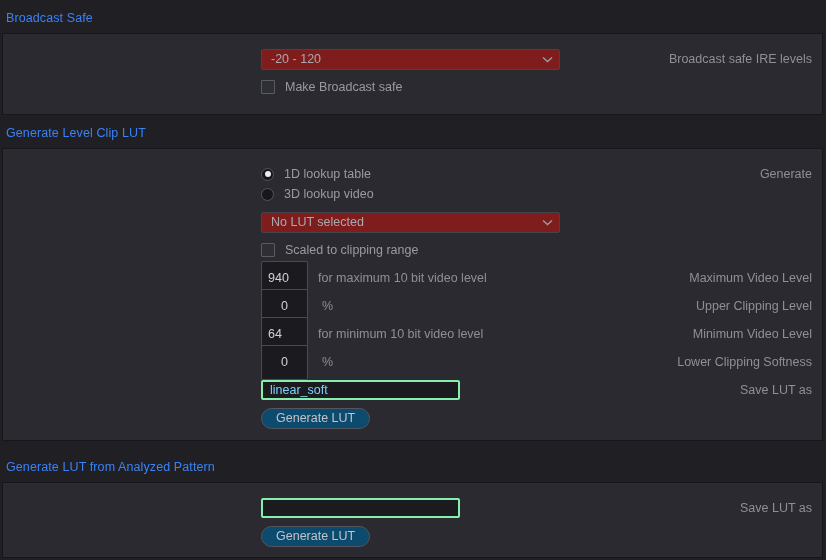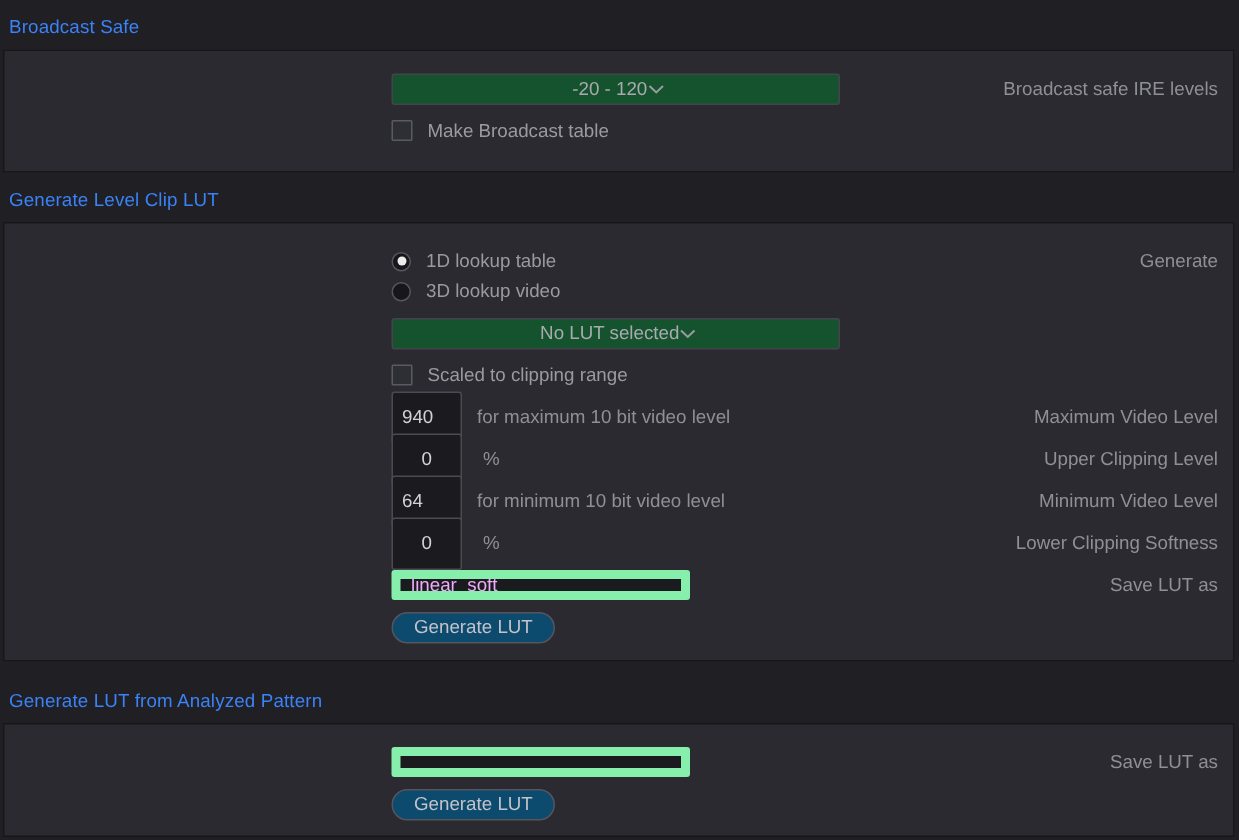--- a/index.html
+++ b/index.html
@@ -68,27 +68,27 @@
     display: flex;
     align-items: center;
     height: 22px;
   }
 
   
   .dropdown {
     width: 299px;
     height: 21px;
     box-sizing: border-box;
-    background: #14532d;
+    background: #7f1d1d;
     border: 1px solid #44444c;
     border-radius: 2px;
     display: flex;
     align-items: center;
     padding: 0 6px 0 9px;
-    justify-content: center;
+    justify-content: space-between;
   }
   .dropdown .dd-text {
     font-size: 12.5px;
     color: #a9a9b0;
     line-height: 19px;
     white-space: nowrap;
   }
   .chev {
     display: block;
     width: 11px;
@@ -172,24 +172,24 @@
     margin-left: 10px;
     white-space: nowrap;
   }
   .suffix.pct { margin-left: 14px; }
 
   .text-input {
     width: 199px;
     height: 20px;
     box-sizing: border-box;
     background: #1b1b1f;
-    border: 6px solid #86efac;
+    border: 2px solid #86efac;
     border-radius: 2px;
     font-size: 12.5px;
-    color: #f0abfc;
+    color: #7dd3fc;
     line-height: 18px;
     padding: 0 7px;
   }
 
   
   .btn {
     display: inline-flex;
     align-items: center;
     justify-content: center;
     height: 21px;
@@ -222,21 +222,21 @@
             <path d="M1 1.4 L5.5 5.6 L10 1.4" fill="none" stroke="#9a9aa1" stroke-width="1.4"></path>
           </svg>
         </div>
       </div>
     </div>
 
     <div class="row" style="top:42px; width:819px;">
       <div class="field-col">
         <div class="cb-wrap">
           <span class="cb"></span>
-          <span class="cb-label">Make Broadcast table</span>
+          <span class="cb-label">Make Broadcast safe</span>
         </div>
       </div>
     </div>
   </div>
 
   <div class="section-title" style="top:126px;">Generate Level Clip LUT</div>
 
   <div class="panel" style="top:148px; height:293px;">
 
     <div class="row" style="top:14px; width:819px;">

